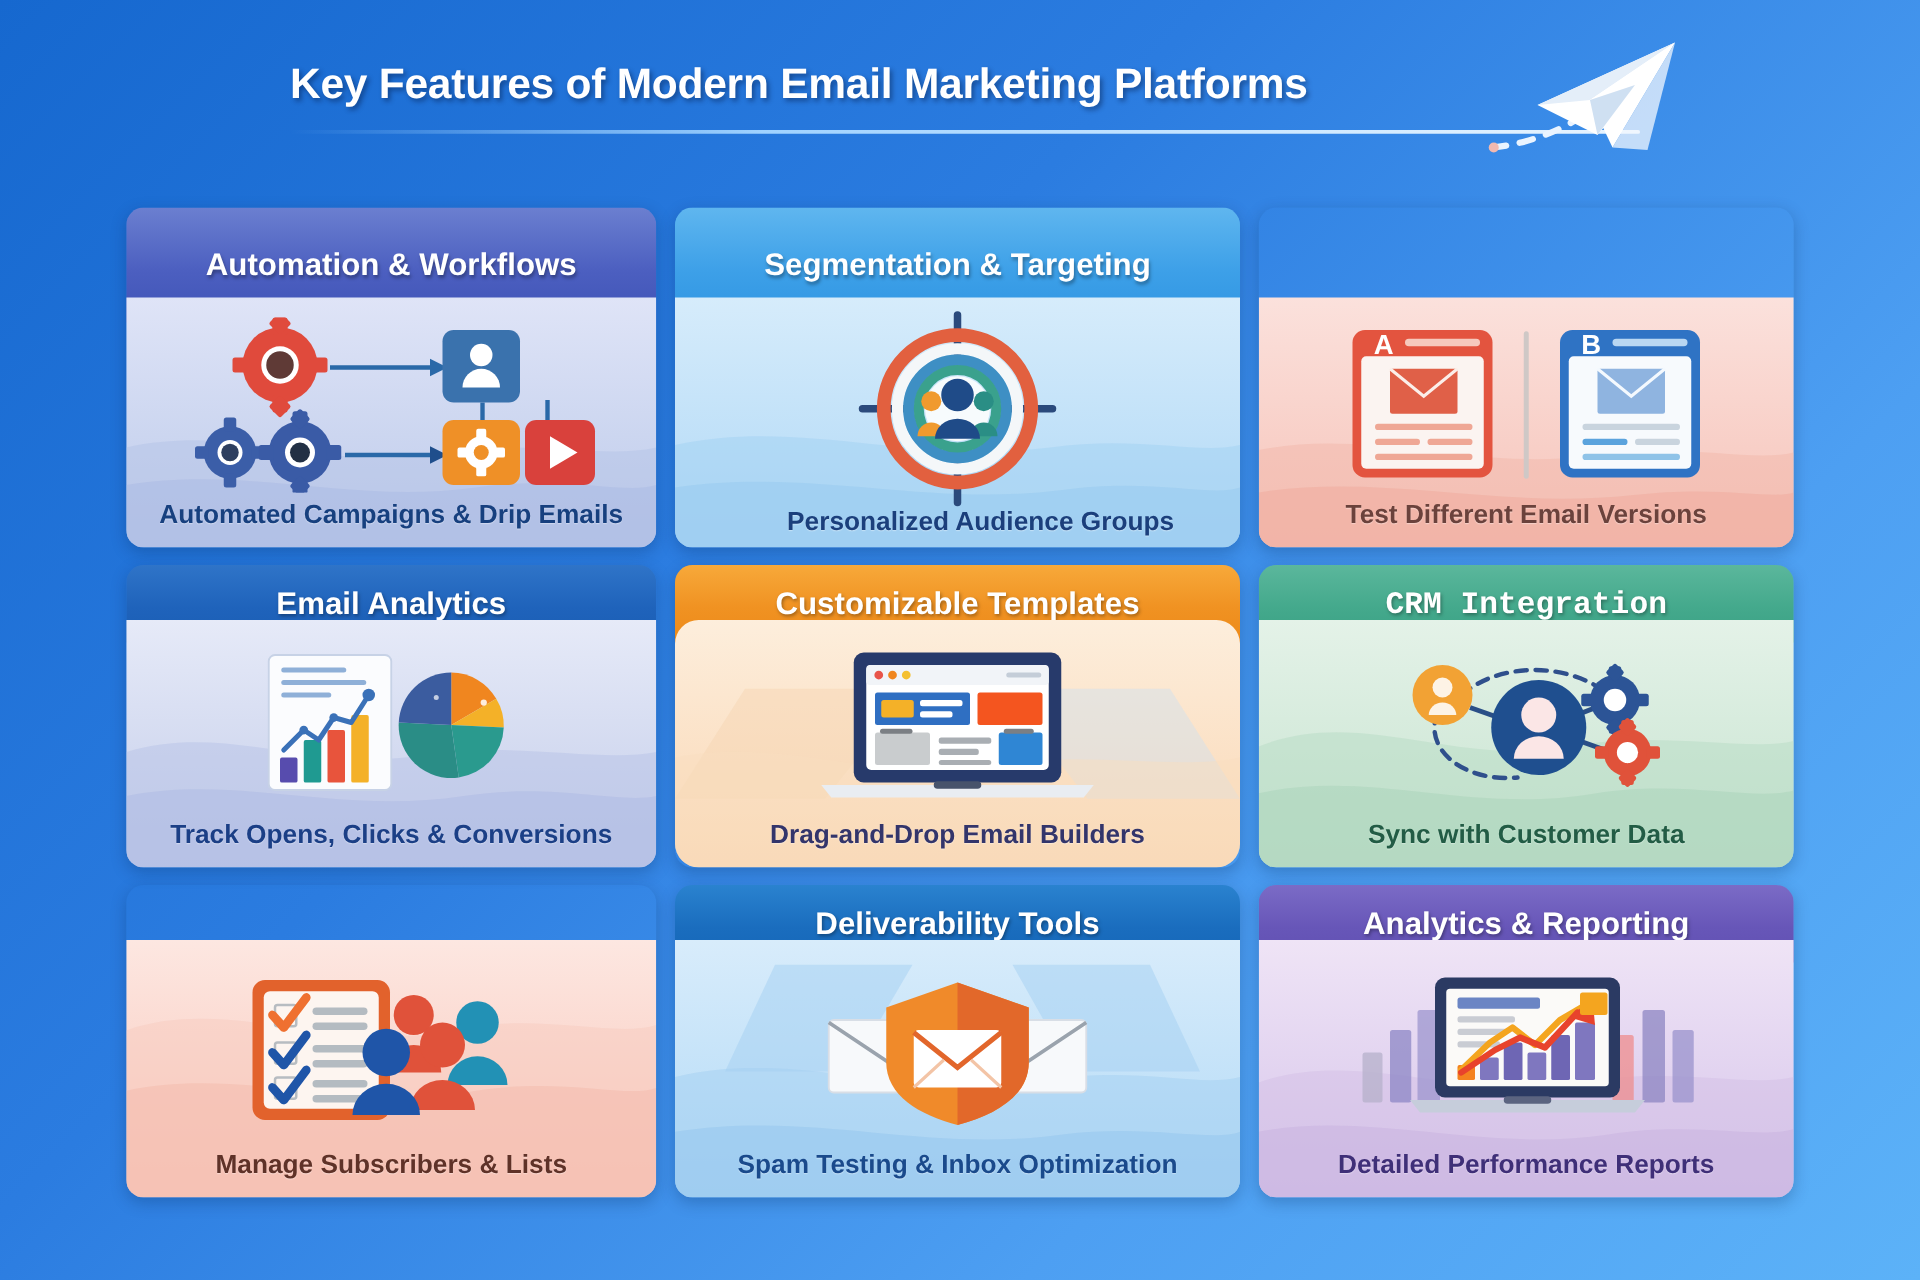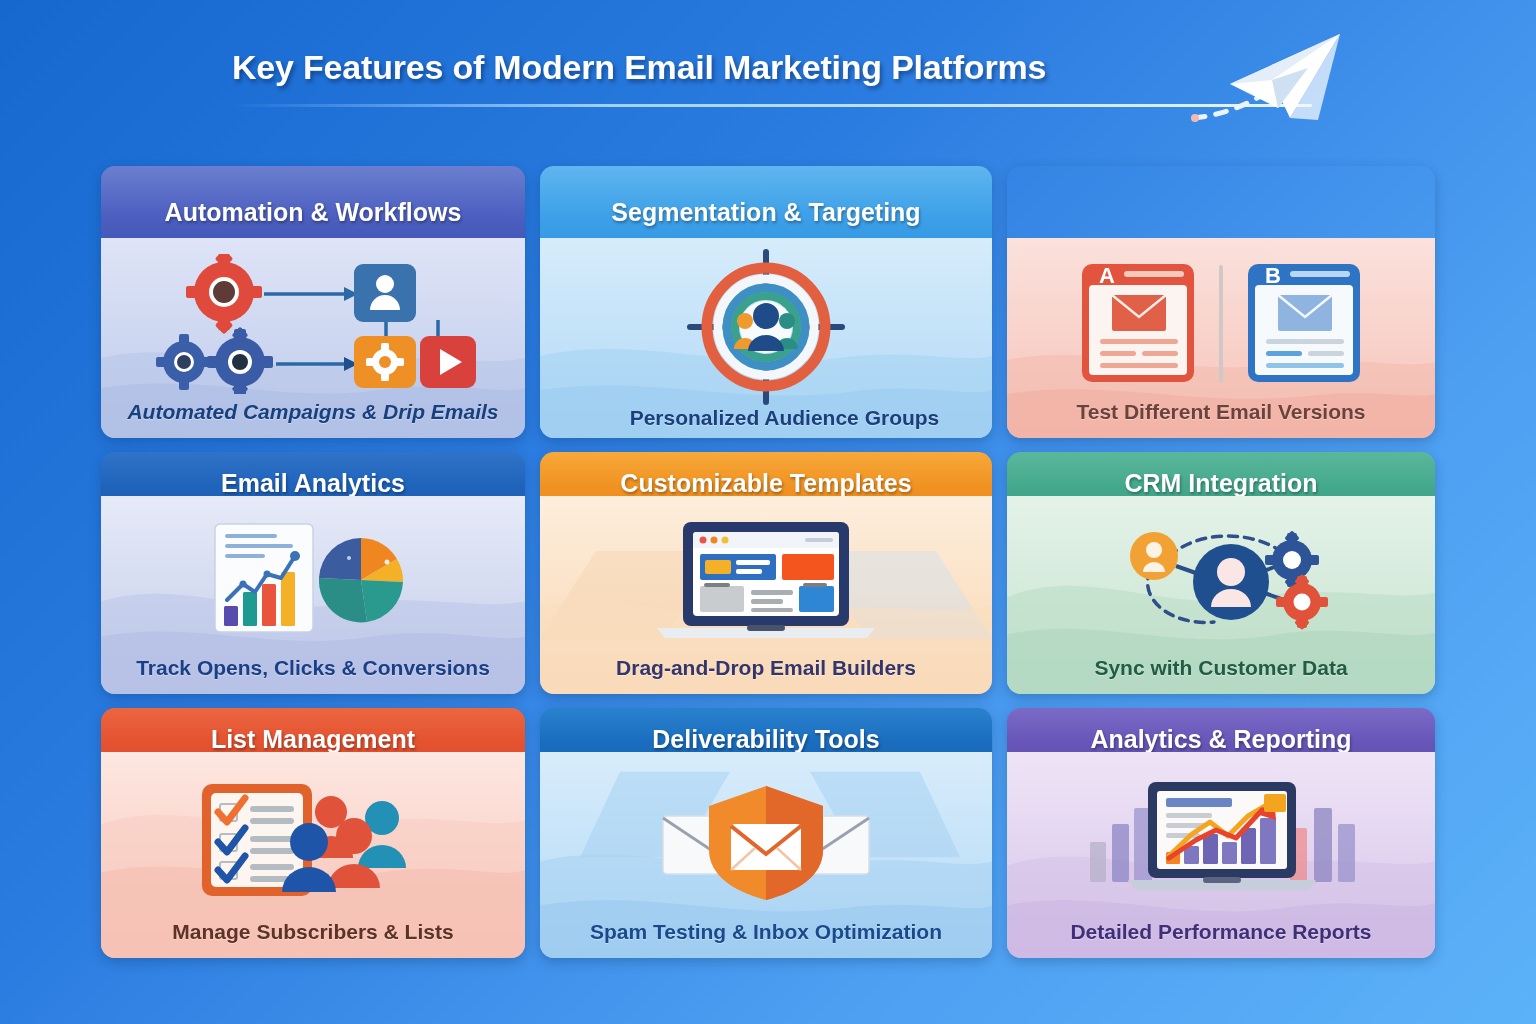--- a/index.html
+++ b/index.html
@@ -59,30 +59,30 @@
     font-size:21px;font-weight:bold;position:relative;z-index:2;
     white-space:nowrap;text-shadow:0 1px 1px rgba(255,255,255,.4);
   }
   .waves{position:absolute;left:0;top:0;width:100%;height:100%;z-index:1;}
   
   .h-indigo{background:linear-gradient(180deg,#6b7fd0 0%,#4c5fc0 55%,#3f53b6 100%);}
   .h-sky{background:linear-gradient(180deg,#5fb6ef 0%,#3da0e8 55%,#2f95e2 100%);}
   .h-coral{background:linear-gradient(180deg,#ea6e66 0%,#e15a52 55%,#dc514a 100%);}
   .h-blue{background:linear-gradient(180deg,#2f74c8 0%,#1f63bb 55%,#1a5db4 100%);text-align:right;}
   .h-orange{background:linear-gradient(180deg,#f7a93a 0%,#f09222 55%,#ed8a19 100%);}
-  .h-teal{background:linear-gradient(180deg,#5bb79c 0%,#44a98c 55%,#3aa084 100%);}
+  .h-teal{background:linear-gradient(180deg,#5bb79c 0%,#44a98c 55%,#3aa084 100%);font-family:Liberation Mono, monospace;}
   .h-red{background:linear-gradient(180deg,#ec6640 0%,#e45230 55%,#e04b29 100%);}
   .h-blue2{background:linear-gradient(180deg,#2a82cf 0%,#1a6dbe 55%,#1566b8 100%);}
   .h-purple{background:linear-gradient(180deg,#7b6bc6 0%,#6756b8 55%,#6050b2 100%);}
   
-  .b-indigo{background:linear-gradient(180deg,#dfe4f7 0%,#ccd6f0 55%,#bfcbea 100%);font-style:italic;}
+  .b-indigo{background:linear-gradient(180deg,#dfe4f7 0%,#ccd6f0 55%,#bfcbea 100%);}
   .b-sky{background:linear-gradient(180deg,#d6ecfb 0%,#bfe0f8 60%,#aed5f4 100%);}
   .b-coral{background:linear-gradient(180deg,#fbe1dc 0%,#f8cfc7 60%,#f6c5bb 100%);}
   .b-blue{background:linear-gradient(180deg,#e6eaf8 0%,#d3daf0 55%,#c6cfe9 100%);}
-  .b-orange{background:linear-gradient(180deg,#fdeedc 0%,#fbe0c4 60%,#fad7b4 100%);}
+  .b-orange{background:linear-gradient(180deg,#fdeedc 0%,#fbe0c4 60%,#fad7b4 100%);border-radius:19px;}
   .b-teal{background:linear-gradient(180deg,#e4f2e8 0%,#d2e9d9 60%,#c6e2cf 100%);}
   .b-red{background:linear-gradient(180deg,#fde7e1 0%,#fad3c9 60%,#f8c8bb 100%);text-align:right;}
   .b-blue2{background:linear-gradient(180deg,#d8ecfb 0%,#c1e1f8 60%,#b2d8f5 100%);}
   .b-purple{background:linear-gradient(180deg,#efe4f6 0%,#e0d1ef 60%,#d6c6ea 100%);}
   .c-navy{color:#17407f;}
   .c-navy2{color:#1b3f7c;margin-left:37px;}
   .c-maroon{color:#6b423c;}
   .c-darkblue{color:#1b3f86;}
   .c-ink{color:#33356b;}
   .c-green{color:#225c45;margin-top:16px;}
@@ -409,21 +409,20 @@
             </g>
             <circle r="8.5" fill="#ffffff"></circle>
           </g>
         </svg>
       </div>
       <div class="caption c-green">Sync with Customer Data</div>
     </div>
   </div>
 
   <div class="card row3">
-    <div class="card-head h-red">List Management</div>
     <div class="card-body b-red">
       <svg class="waves" viewBox="0 0 424 188" preserveAspectRatio="none">
         <path d="M0,66 C80,40 170,84 260,66 C330,52 390,72 424,62 L424,188 L0,188 Z" fill="#f8cbbf" opacity=".5"></path>
         <path d="M0,110 C90,92 180,126 280,110 C350,100 400,116 424,108 L424,188 L0,188 Z" fill="#f4b9ab" opacity=".5"></path>
       </svg>
       <div class="art">
         <svg width="230" height="122" viewBox="0 0 230 122">
           <rect x="4" y="4" width="110" height="112" rx="10" fill="#e2622c"></rect>
           <rect x="13" y="13" width="92" height="94" rx="5" fill="#fdf5f0"></rect>
           <g stroke="#b7bcc1" stroke-width="2" fill="none">

